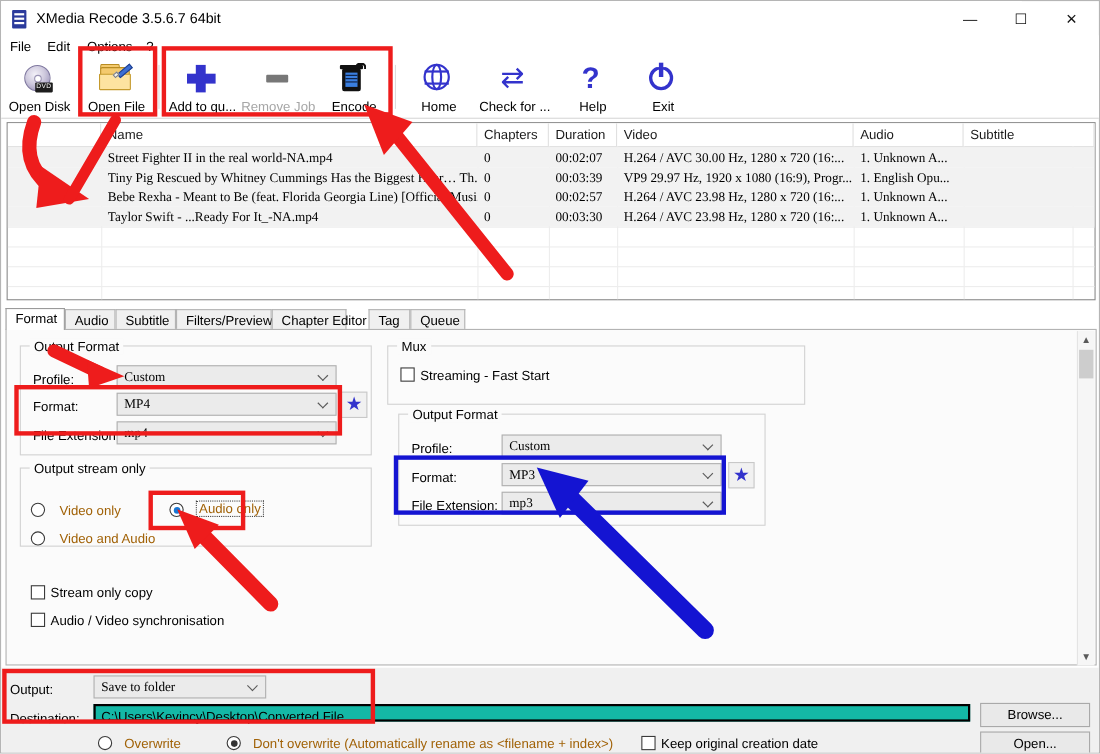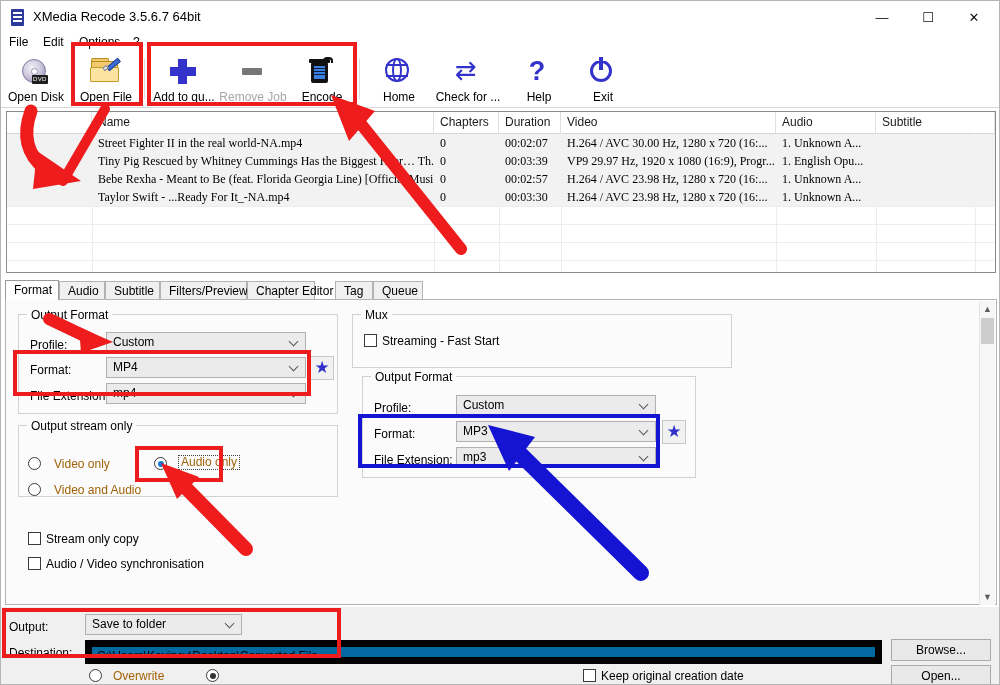--- a/index.html
+++ b/index.html
@@ -94,26 +94,26 @@
   .tab{position:absolute;top:0;height:19px;line-height:18px;font-size:12px;padding:0 8px;box-sizing:border-box;
        background:#f0f0f0;border:1px solid #b3b3b3;border-bottom:none;color:#000;white-space:nowrap;cursor:default;}
   .tab.active{background:#ffffff;border-color:#9a9a9a;height:20px;z-index:3;}
 
   
   .panel{position:absolute;left:4px;top:298px;width:992px;height:306px;background:#fbfbfb;border:1px solid #b3b3b3;box-sizing:border-box;}
   .gbox{position:absolute;border:1px solid #d2d2d2;box-sizing:border-box;}
   .gtitle{position:absolute;top:-7px;left:8px;background:#fbfbfb;padding:0 4px;font-size:12px;color:#000;white-space:nowrap;}
 
   .flabel{position:absolute;font-size:12px;color:#000;line-height:14px;white-space:nowrap;}
-  .combo{position:absolute;height:21px;background:#ebebeb;border:1px solid #b0b0b0;box-sizing:border-box;font-size:12px;color:#000;cursor:default;}
+  .combo{position:absolute;height:21px;background:#ebebeb;border:1px solid #b0b0b0;box-sizing:border-box;font-size:12px;color:#000;cursor:default;font-family:Liberation Serif, serif;}
   .combo .txt{position:absolute;left:6px;top:0;line-height:19px;white-space:nowrap;}
   .combo .arw{position:absolute;right:6px;top:4px;width:9px;height:9px;}
   .combo .arw:before{content:"";position:absolute;left:0;top:1px;width:6px;height:6px;border-left:1.6px solid #5a5a5a;border-bottom:1.6px solid #5a5a5a;transform:rotate(-45deg);}
 
-  .textbox{position:absolute;height:24px;background:#0369a1;border:7px solid #000000;box-sizing:border-box;font-size:12px;}
+  .textbox{position:absolute;height:16px;background:#14b8a6;border:2px solid #000000;box-sizing:border-box;font-size:12px;}
   .textbox .txt{position:absolute;left:5px;top:0;line-height:19px;white-space:nowrap;color:#000;}
 
   .star{position:absolute;width:24px;height:24px;background:#f1f1f1;border:1px solid #c8c8c8;box-sizing:border-box;cursor:default;}
   .star span{position:absolute;left:50%;top:50%;transform:translate(-50%,-54%);color:#3333cc;font-size:17px;line-height:17px;}
 
   .chk{position:absolute;width:13px;height:13px;background:#fff;border:1px solid #3a3a3a;box-sizing:border-box;cursor:default;}
   .chklbl{position:absolute;font-size:12px;line-height:13px;color:#000;white-space:nowrap;}
 
   .rad{position:absolute;width:13px;height:13px;border-radius:50%;background:#fff;border:1px solid #3a3a3a;box-sizing:border-box;cursor:default;}
   .rad.on:after{content:"";position:absolute;left:2.5px;top:2.5px;width:6px;height:6px;border-radius:50%;background:#1676d4;}
@@ -433,20 +433,21 @@
 
     <div class="flabel" style="left:8px;top:39px">Destination:</div>
     <div class="textbox" style="left:84px;top:33px;width:797px">
       <span class="txt">C:\Users\Kevincy\Desktop\Converted File</span>
     </div>
 
     <div class="rad" style="left:88px;top:62px"></div>
     <div class="radlbl" style="left:104px;top:63px">Overwrite</div>
 
     <div class="rad on ondark" style="left:205px;top:62px"></div>
+    <div class="radlbl" style="left:221px;top:63px">Don't overwrite (Automatically rename as &lt;filename + index&gt;)</div>
 
     <div class="chk" style="left:582px;top:62px"></div>
     <div class="chklbl" style="left:600px;top:63px">Keep original creation date</div>
 
     <div class="btn" style="left:890px;top:32px;width:100px">Browse...</div>
     <div class="btn" style="left:890px;top:58px;width:100px">Open...</div>
   </div>
 
   <div class="hbox red" style="left:70px;top:41px;width:72px;height:64px"></div>
   <div class="hbox red" style="left:146px;top:41px;width:210px;height:64px"></div>

